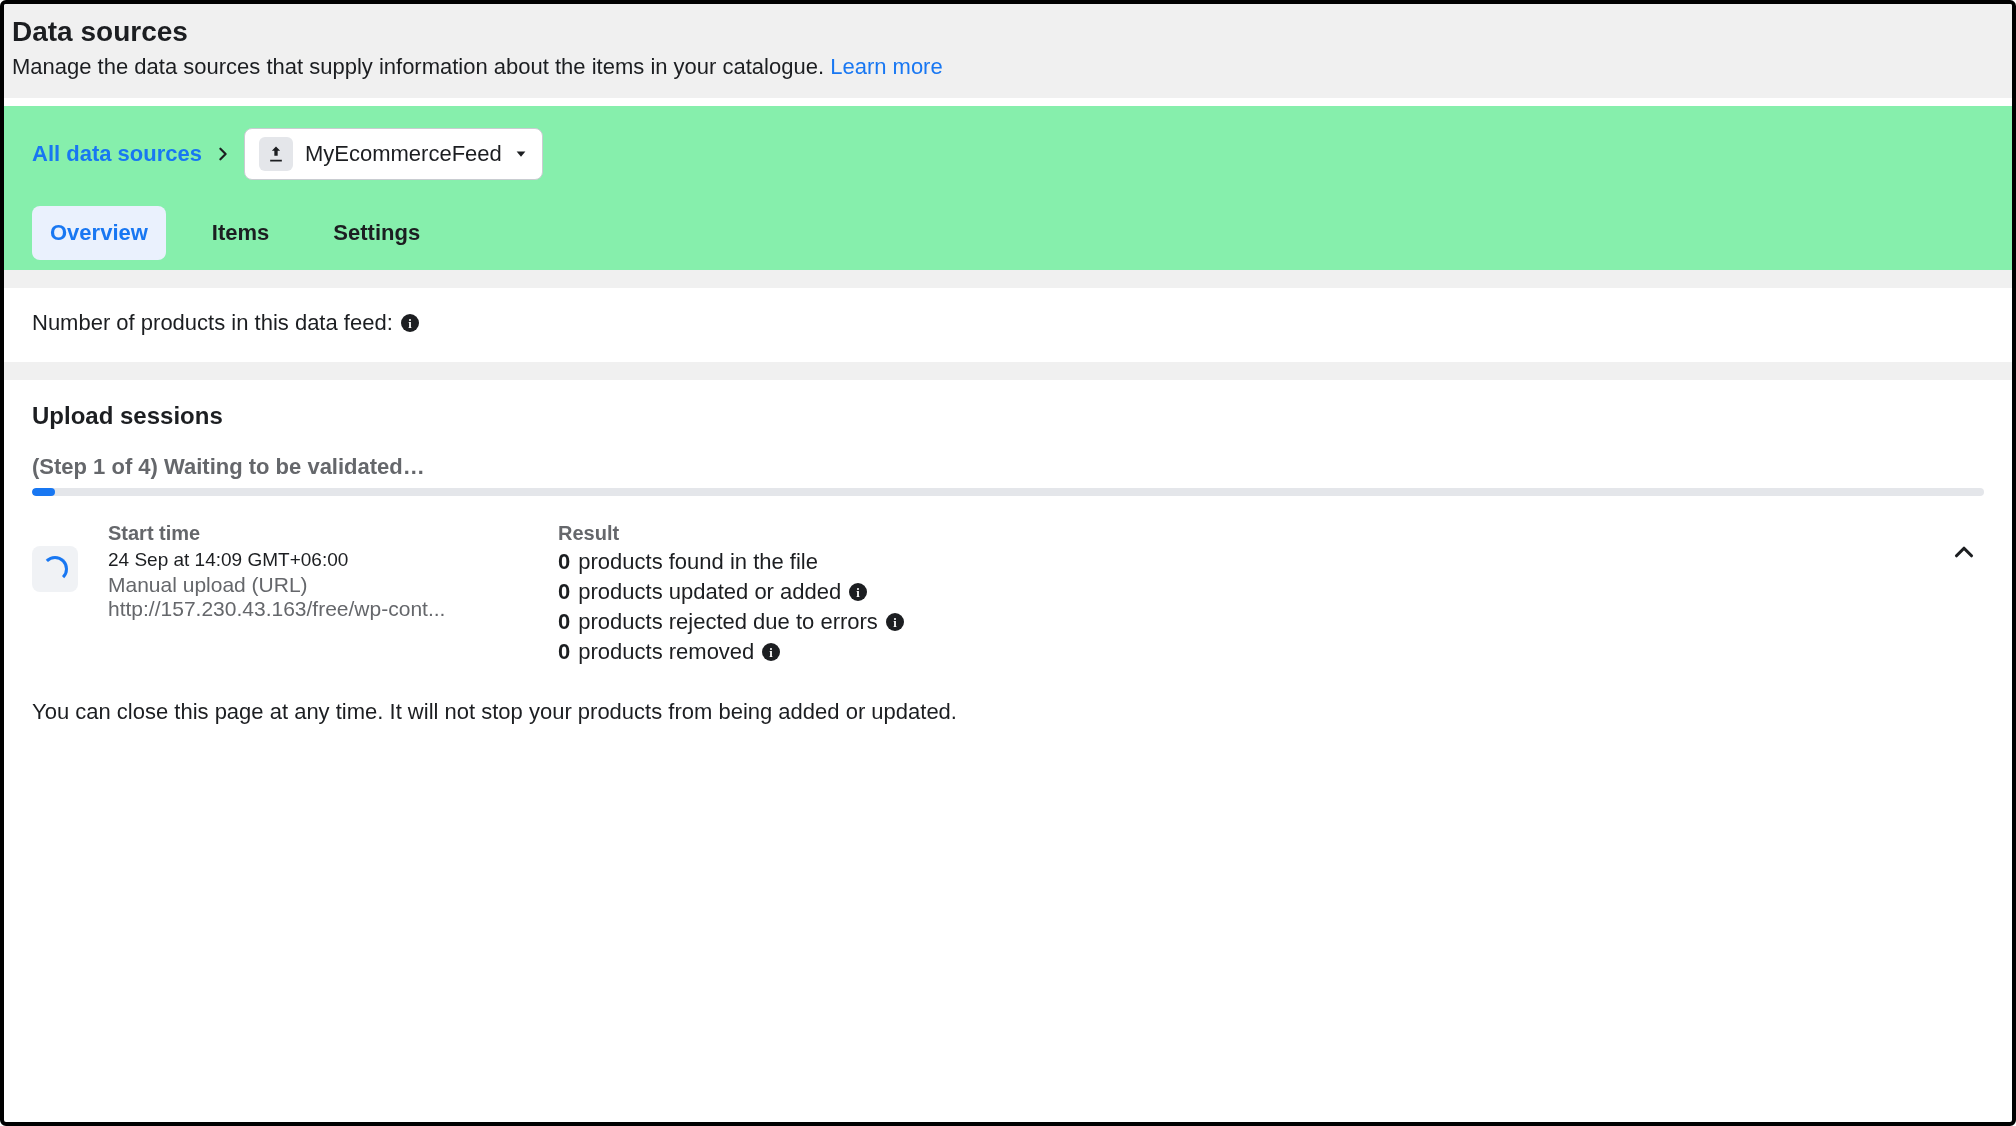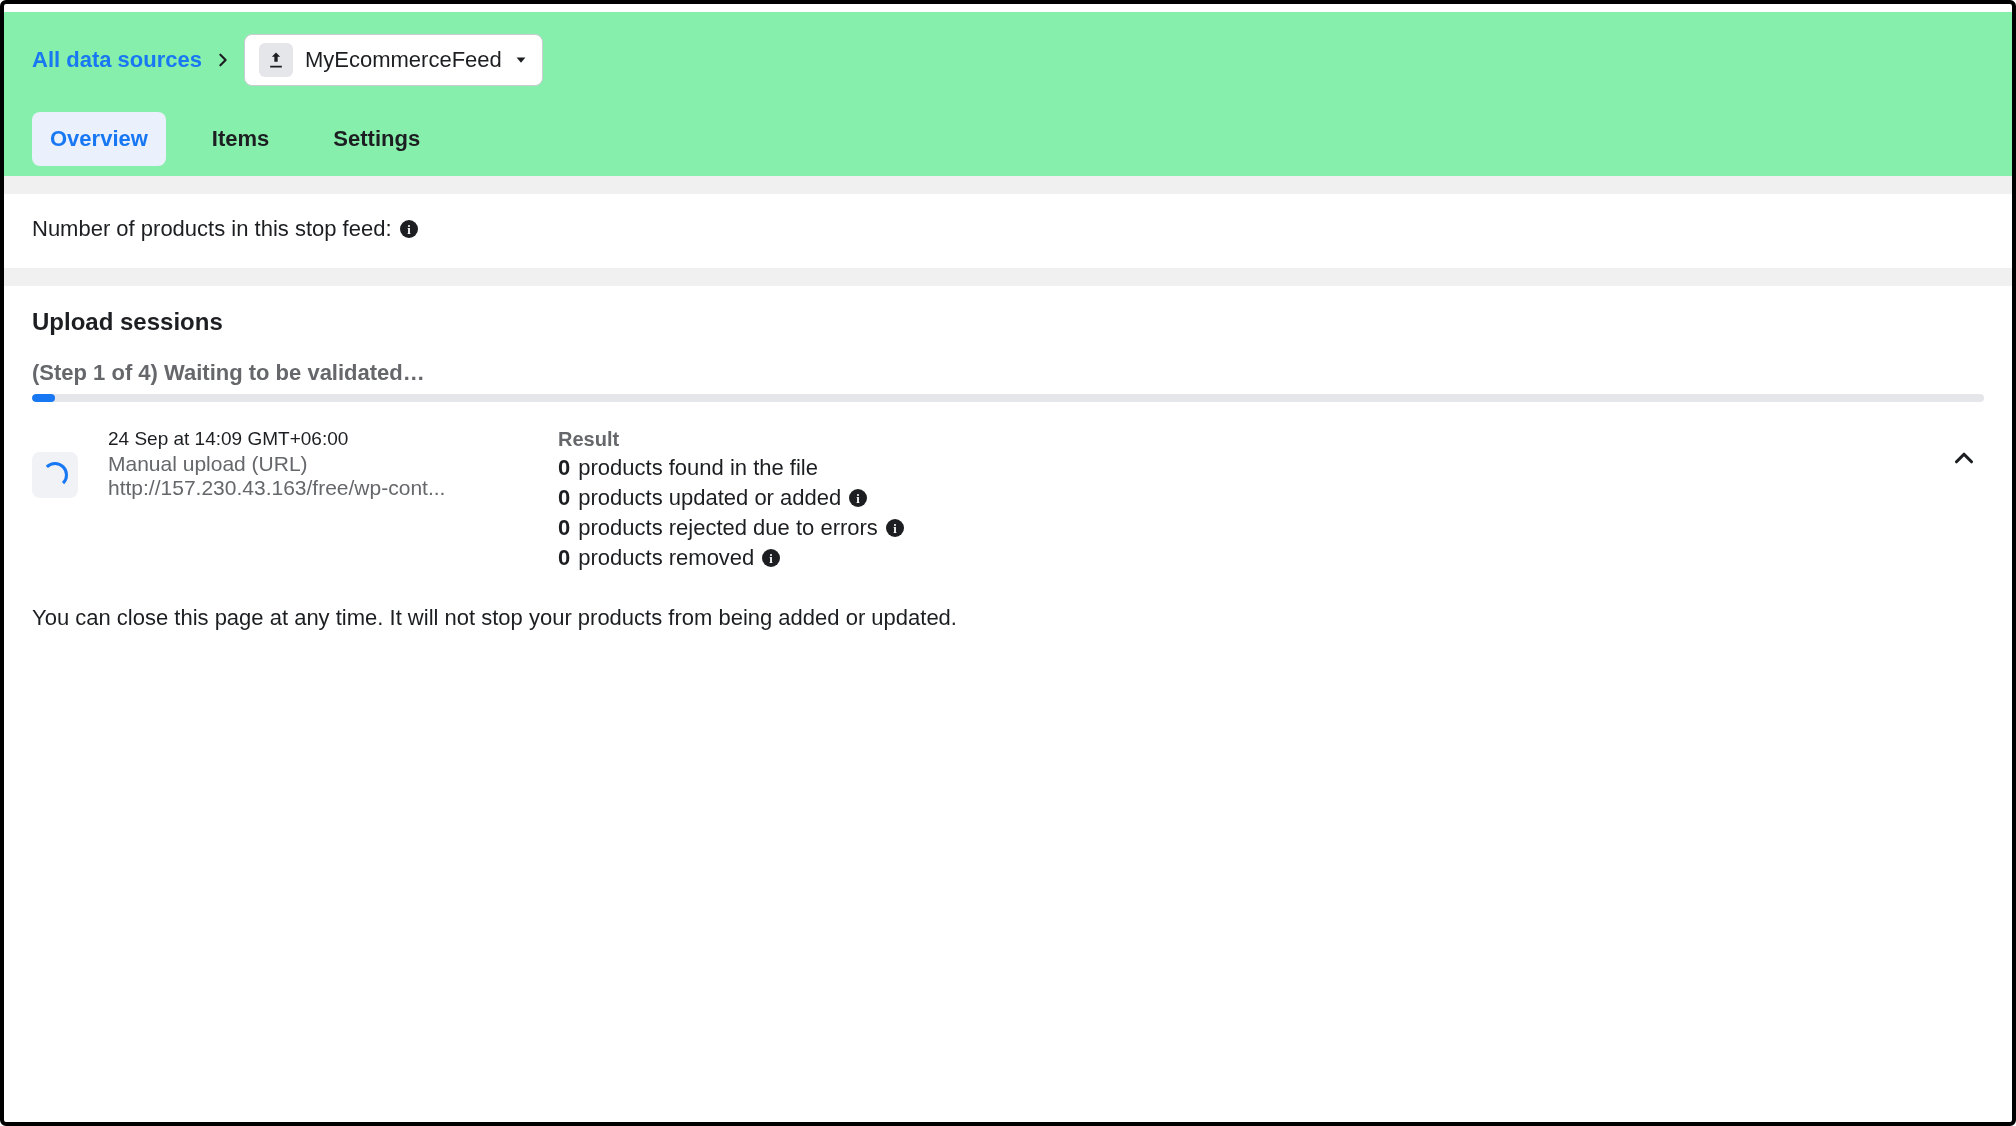--- a/index.html
+++ b/index.html
@@ -207,20 +207,27 @@
   .note {
     font-size: 22px;
     color: #1c1e21;
     margin-top: 30px;
   }
 </style>
 </head>
 <body>
 
 <div class="outer">
+  <div class="header-bar">
+    <div class="header-title">Data sources</div>
+    <div class="header-sub">
+      <span>Manage the data sources that supply information about the items in your catalogue.</span>
+      <a class="link">Learn more</a>
+    </div>
+  </div>
 
   <div class="panel">
     <div class="breadcrumb-row">
       <span class="bc-link">All data sources</span>
       <span class="chevron">
         <svg viewBox="0 0 16 16" width="14" height="14">
             <path d="M5 2l6 6-6 6" stroke="#1c1e21" stroke-width="2.5" fill="none" stroke-linecap="round" stroke-linejoin="round"></path>
           </svg>
       </span>
       <div class="feed-select">
@@ -242,21 +249,21 @@
       <div class="tab active">Overview</div>
       <div class="tab">Items</div>
       <div class="tab">Settings</div>
     </div>
   </div>
 
   <div class="gap"></div>
 
   <div class="section">
     <div class="count-label">
-      <span>Number of products in this stop feed:</span>
+      <span>Number of products in this data feed:</span>
       <span class="info-icon">
         <svg viewBox="0 0 16 16" width="18" height="18">
             <circle cx="8" cy="8" r="8" fill="#1c1e21"></circle>
             <text x="8" y="12" text-anchor="middle" font-size="11" font-weight="bold" fill="#fff" font-family="Georgia">i</text>
           </svg>
       </span>
     </div>
   </div>
 
   <div class="gap"></div>
@@ -266,20 +273,21 @@
     <div class="step-label">(Step 1 of 4) Waiting to be validated…</div>
     <div class="progress">
       <div class="progress-fill" style="width:1.2%"></div>
     </div>
 
     <div class="session-row">
       <div class="spinner-wrap">
         <div class="spinner"></div>
       </div>
       <div class="col col-start">
+        <div class="col-label">Start time</div>
         <div class="start-time">24 Sep at 14:09 GMT+06:00</div>
         <div class="muted">Manual upload (URL)</div>
         <div class="muted trunc">http://157.230.43.163/free/wp-cont...</div>
       </div>
       <div class="col col-result">
         <div class="col-label">Result</div>
         <div id="results-container">
             <div class="result-line">
               <b>0</b>
               <span>products found in the file</span>

